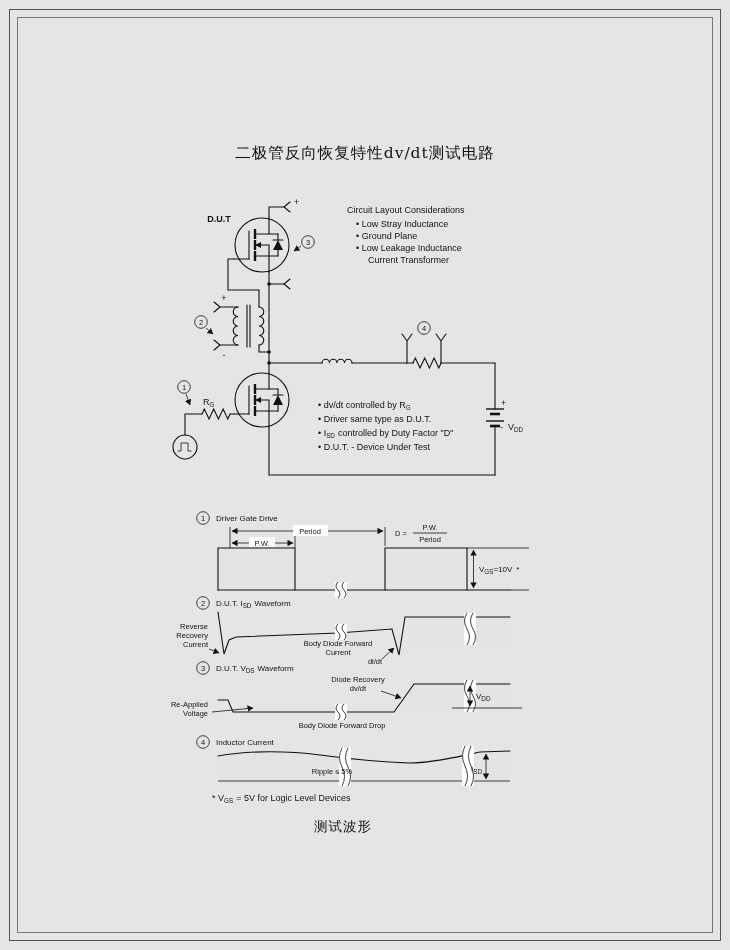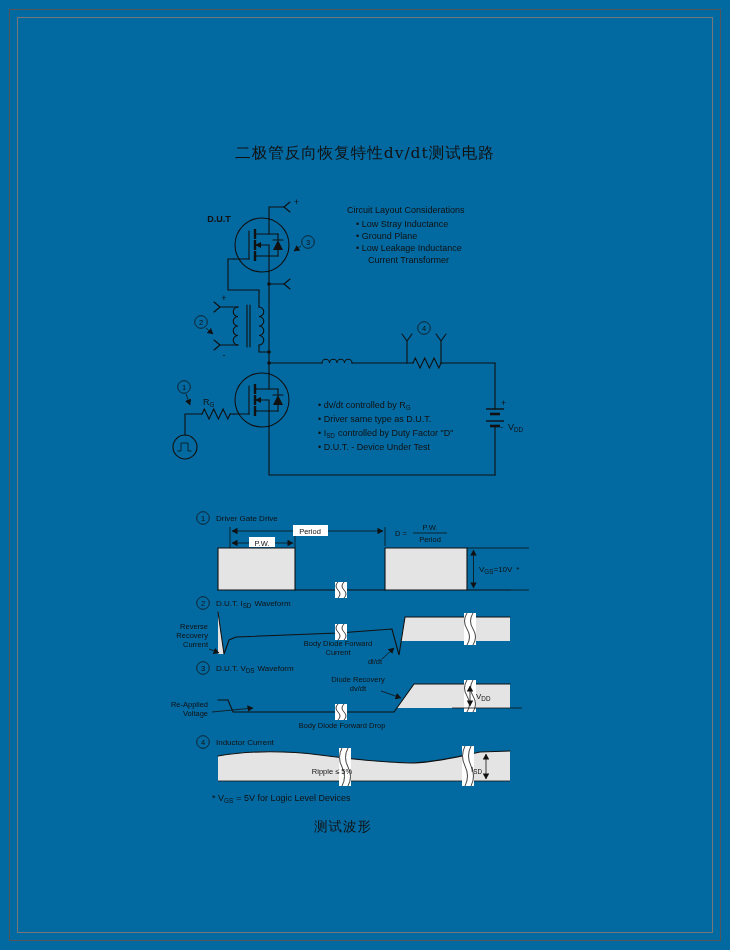--- a/index.html
+++ b/index.html
@@ -1,16 +1,16 @@
 <!DOCTYPE html>
 <html><head>
 <meta charset="utf-8">
 <style>
   html,body{margin:0;padding:0;background:#fff;}
-  .page{position:relative;width:730px;height:950px;background:#0369a1;overflow:hidden;}
+  .page{position:relative;width:730px;height:950px;background:#e5e5e5;overflow:hidden;}
   .page svg{position:absolute;left:0;top:0;}
   svg text{font-family:"Liberation Sans","DejaVu Sans",sans-serif;fill:#111;}
   svg .cjk{font-family:"DejaVu Serif","Liberation Serif",serif;letter-spacing:1px;}
   .ln{stroke:#111;stroke-width:1.1;fill:none;stroke-linecap:round;}
   .thk{stroke:#111;stroke-width:2.4;fill:none;}
   .thin{stroke:#111;stroke-width:0.8;fill:none;}
   .dim{stroke:#111;stroke-width:0.8;fill:none;}
   .gry{fill:#e4e4e4;stroke:none;}
   .wht{fill:#ffffff;stroke:none;}
   .sub{font-size:6.3px;}

